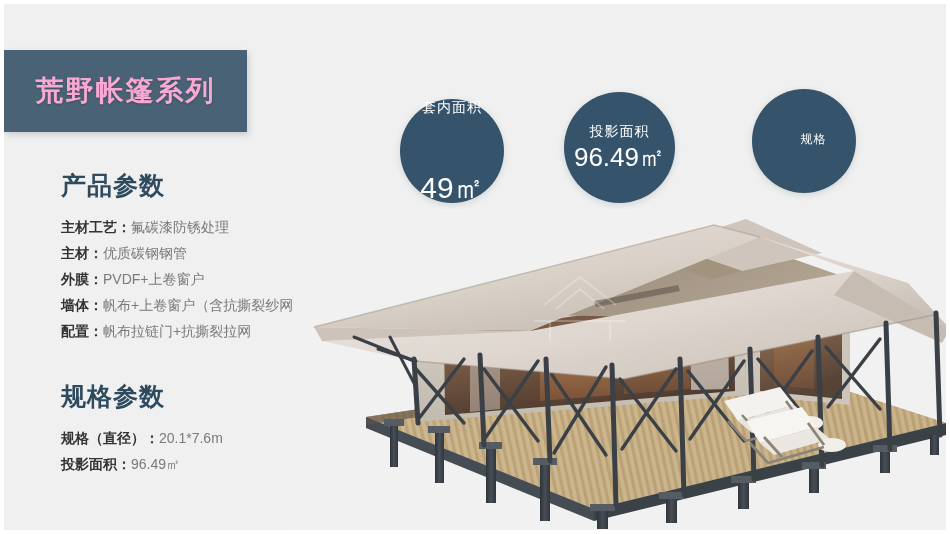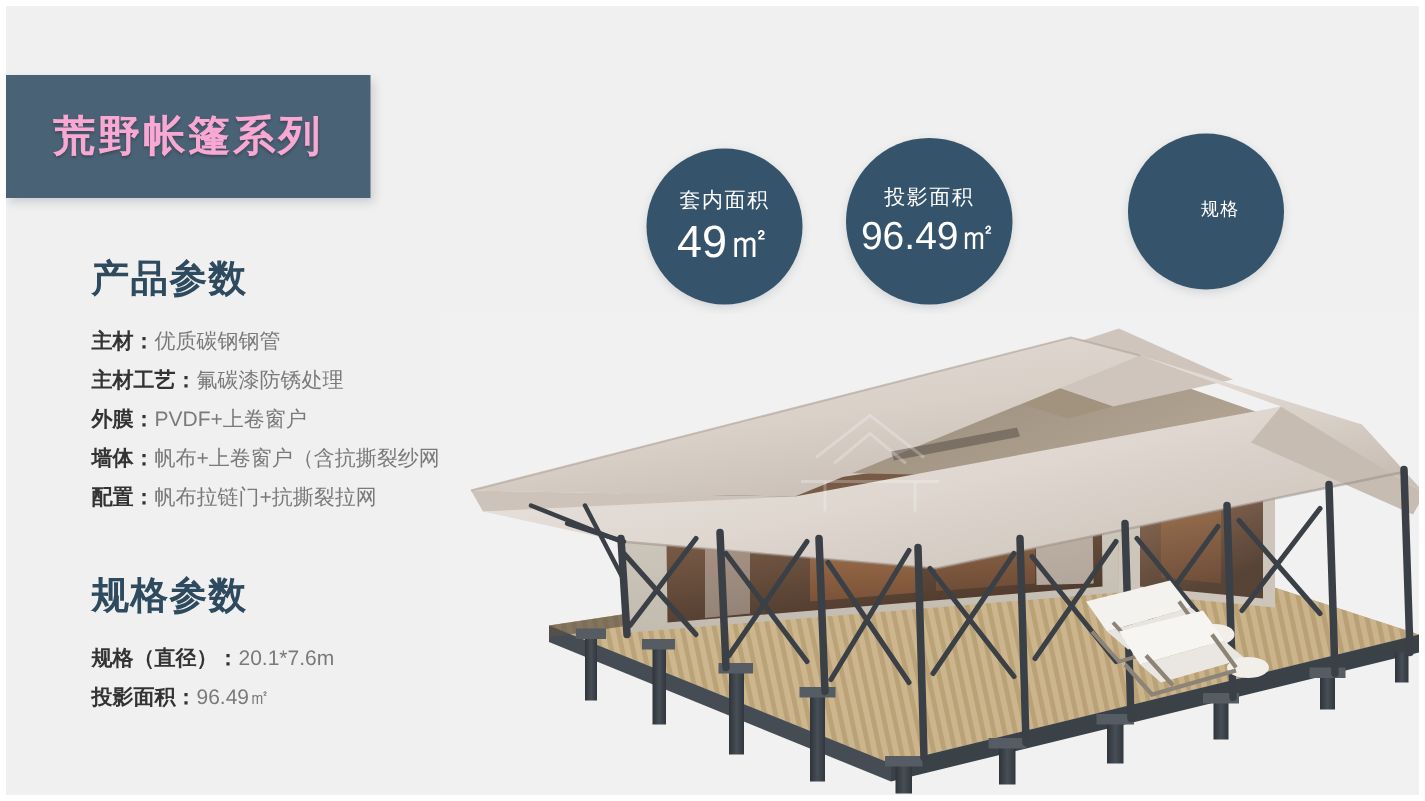--- a/index.html
+++ b/index.html
@@ -93,21 +93,21 @@
     letter-spacing: 1px;
     margin-bottom: 3px;
     white-space: nowrap;
   }
   .stat-circle .stat-value {
     font-size: 27px;
     letter-spacing: 0px;
     white-space: nowrap;
     line-height: 1.05;
   }
-  #circle-1 { left: 427px; top: 95px; width: 104px; height: 104px; }
+  #circle-1 { left: 396px; top: 95px; width: 104px; height: 104px; justify-content: space-between; }
   #circle-1 .stat-value { font-size: 30px; }
   #circle-2 { left: 560px; top: 88px; width: 111px; height: 111px; }
   #circle-2 .stat-value { font-size: 26px; }
   #circle-3 { left: 748px; top: 85px; width: 104px; height: 104px; }
   #circle-3 .stat-label { font-size: 12px; margin-left: 19px; }
   #circle-3 .stat-value { font-size: 21px; }
 
   
   #render {
     position: absolute;
@@ -131,24 +131,24 @@
 
   <div class="title-banner">
     <span class="title-text">荒野帐篷系列</span>
   </div>
 
   <div class="specs">
 
     <div class="spec-heading">产品参数</div>
 
     <div class="spec-row">
+      <span class="k">主材工艺：</span><span class="v">氟碳漆防锈处理</span>
+    </div>
+    <div class="spec-row">
       <span class="k">主材：</span><span class="v">优质碳钢钢管</span>
-    </div>
-    <div class="spec-row">
-      <span class="k">主材工艺：</span><span class="v">氟碳漆防锈处理</span>
     </div>
     <div class="spec-row">
       <span class="k">外膜：</span><span class="v">PVDF+上卷窗户</span>
     </div>
     <div class="spec-row">
       <span class="k">墙体：</span><span class="v">帆布+上卷窗户（含抗撕裂纱网）</span>
     </div>
     <div class="spec-row">
       <span class="k">配置：</span><span class="v">帆布拉链门+抗撕裂拉网</span>
     </div>

